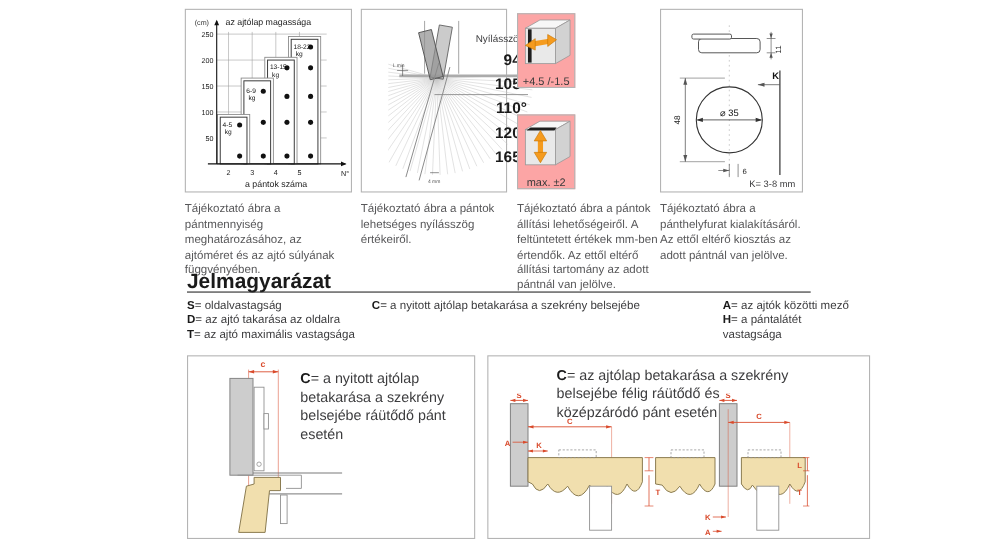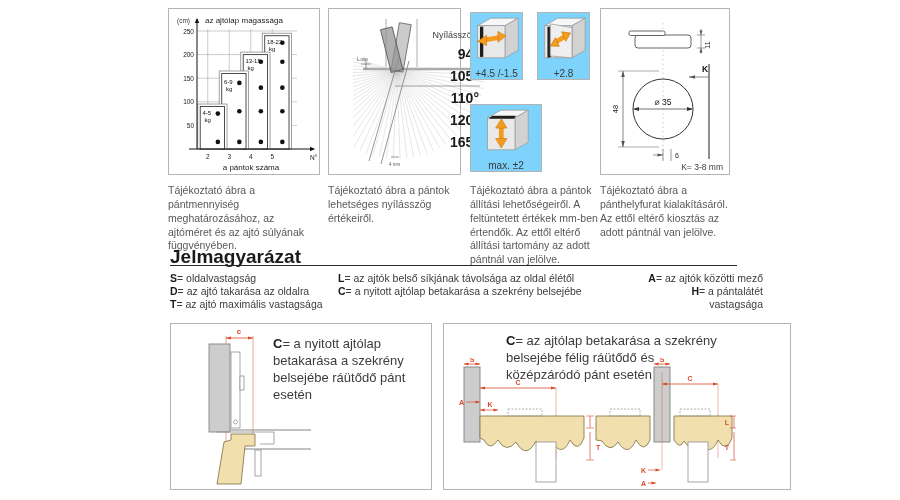--- a/index.html
+++ b/index.html
@@ -1,20 +1,20 @@
 <!DOCTYPE html>
 <html><head>
 <meta charset="utf-8">
 <style>
   html,body{margin:0;padding:0;background:#fff;}
   body{font-family:"Liberation Sans","DejaVu Sans",sans-serif;}
   #page{position:relative;width:900px;height:500px;background:#fff;overflow:hidden;}
   .panel{position:absolute;border:1px solid #b4b4b4;background:#fff;box-sizing:border-box;}
   .caption{position:absolute;font-size:10.5px;line-height:1.32;color:#58585a;}
-  .cube-box{position:absolute;border:1px solid #b4b4b4;background:#7dd3fc;box-sizing:border-box;text-align:center;}
+  .cube-box{position:absolute;border:1px solid #b4b4b4;background:#fca5a5;box-sizing:border-box;text-align:center;}
   .cube-label{font-size:10px;color:#3a3a3a;margin-top:1px;}
   #legend-title{position:absolute;left:170px;top:246px;font-size:19px;font-weight:bold;color:#1a1a1a;}
   #legend-rule{position:absolute;left:170px;top:265px;width:567px;height:0;border-top:1.5px solid #2a2a2a;}
   .leg-col{position:absolute;top:272px;font-size:10.5px;color:#3c3c3e;line-height:1.22;}
   .leg-row b{color:#1a1a1a;}
   .inpanel-text{position:absolute;font-size:13px;line-height:1.3;color:#3c3c3e;}
   .inpanel-text b{color:#1a1a1a;}
   svg text{font-family:"Liberation Sans","DejaVu Sans",sans-serif;}
 </style>
 </head>
@@ -169,36 +169,21 @@
       <rect x="7" y="12" width="29" height="34" fill="#e9e9e9" stroke="#9a9a9a" stroke-width="0.8"></rect>
       <rect x="9.5" y="13" width="3.5" height="32" fill="#1e1e1e"></rect>
       <g>
         <line x1="15" y1="27" x2="30" y2="24.5" stroke="#F59B1E" stroke-width="5"></line>
         <polygon points="7,28.5 16.5,22 16.5,33" fill="#F59B1E" stroke="#c77400" stroke-width="0.6"></polygon>
         <polygon points="37,23 28.5,18 28.5,29.5" fill="#F59B1E" stroke="#c77400" stroke-width="0.6"></polygon>
       </g>
     </svg>
     <div class="cube-label">+4.5 /-1.5</div>
   </div>
-  <div class="cube-box" style="left:537px;top:12px;width:53px;height:68px;">
-    <svg width="51" height="50" viewBox="0 0 54 50">
-      <polygon points="7,12 21,4 50,4 36,12" fill="#f7f7f7" stroke="#9a9a9a" stroke-width="0.8"></polygon>
-      <polygon points="36,12 50,4 50,38 36,46" fill="#d2d2d2" stroke="#9a9a9a" stroke-width="0.8"></polygon>
-      <polygon points="7,12 36,12 36,46 7,46" fill="#e9e9e9" stroke="#9a9a9a" stroke-width="0.8"></polygon>
-      <polygon points="10,13 14,13 14,45 10,46" fill="#1e1e1e"></polygon>
-      <polygon points="13,10 36,14 36,46 13,44" fill="#efefef" stroke="#9a9a9a" stroke-width="0.8"></polygon>
-      <g transform="rotate(-24 24 26)">
-        <line x1="18" y1="27" x2="29" y2="25.5" stroke="#F59B1E" stroke-width="5"></line>
-        <polygon points="11,28.5 19.5,22.5 19.5,32.5" fill="#F59B1E" stroke="#c77400" stroke-width="0.6"></polygon>
-        <polygon points="36,24.5 28,19.5 28,30.5" fill="#F59B1E" stroke="#c77400" stroke-width="0.6"></polygon>
-      </g>
-    </svg>
-    <div class="cube-label">+2.8</div>
-  </div>
-  <div class="cube-box" style="left:470px;top:104px;width:72px;height:68px;">
+  <div class="cube-box" style="left:470px;top:104px;width:53px;height:68px;">
     <svg width="51" height="50" viewBox="0 0 54 50">
       <polygon points="7,12 21,4 50,4 36,12" fill="#f7f7f7" stroke="#9a9a9a" stroke-width="0.8"></polygon>
       <polygon points="36,12 50,4 50,38 36,46" fill="#d2d2d2" stroke="#9a9a9a" stroke-width="0.8"></polygon>
       <rect x="7" y="12" width="29" height="34" fill="#e9e9e9" stroke="#9a9a9a" stroke-width="0.8"></rect>
       <polygon points="8,13 35,13 37,10 12,10" fill="#1e1e1e"></polygon>
       <g>
         <line x1="21.5" y1="22" x2="21.5" y2="36" stroke="#F59B1E" stroke-width="5"></line>
         <polygon points="21.5,13 15.5,23 27.5,23" fill="#F59B1E" stroke="#c77400" stroke-width="0.6"></polygon>
         <polygon points="21.5,44 15.5,34 27.5,34" fill="#F59B1E" stroke="#c77400" stroke-width="0.6"></polygon>
       </g>
@@ -248,24 +233,23 @@
   <div class="caption" style="left:600px;top:184px;width:134px;">Tájékoztató ábra a pánthelyfurat kialakításáról. Az ettől eltérő kiosztás az adott pántnál van jelölve.</div>
 
   <div id="legend-title">Jelmagyarázat</div>
   <div id="legend-rule"></div>
   <div class="leg-col" style="left:170px;width:165px;">
     <div class="leg-row"><b>S</b><span>= oldalvastagság</span></div>
     <div class="leg-row"><b>D</b><span>= az ajtó takarása az oldalra</span></div>
     <div class="leg-row"><b>T</b><span>= az ajtó maximális vastagsága</span></div>
   </div>
   <div class="leg-col" style="left:338px;width:300px;">
-    <div class="leg-row"><b>L</b><span>= az ajtók belső síkjának távolsága az oldal élétől</span></div>
     <div class="leg-row"><b>C</b><span>= a nyitott ajtólap betakarása a szekrény belsejébe</span></div>
   </div>
-  <div class="leg-col" style="left:643px;width:120px;text-align:right;">
+  <div class="leg-col" style="left:657px;width:120px;">
     <div class="leg-row"><b>A</b><span>= az ajtók közötti mező</span></div>
     <div class="leg-row"><b>H</b><span>= a pántalátét vastagsága</span></div>
   </div>
 
   <div class="panel" style="left:170px;top:323px;width:262px;height:167px;">
     <svg style="position:absolute;left:0;top:0;" width="260" height="165" viewBox="0 0 260 165">
       <line x1="55" y1="12" x2="55" y2="118" stroke="#D94A2B" stroke-width="0.6" opacity="0.8"></line>
       <line x1="82" y1="12" x2="82" y2="110" stroke="#D94A2B" stroke-width="0.6" opacity="0.8"></line>
       <line x1="55" y1="14" x2="82" y2="14" stroke="#D94A2B" stroke-width="0.8"></line>
       <polygon points="55,14 60,12.4 60,15.6" fill="#D94A2B"></polygon>

